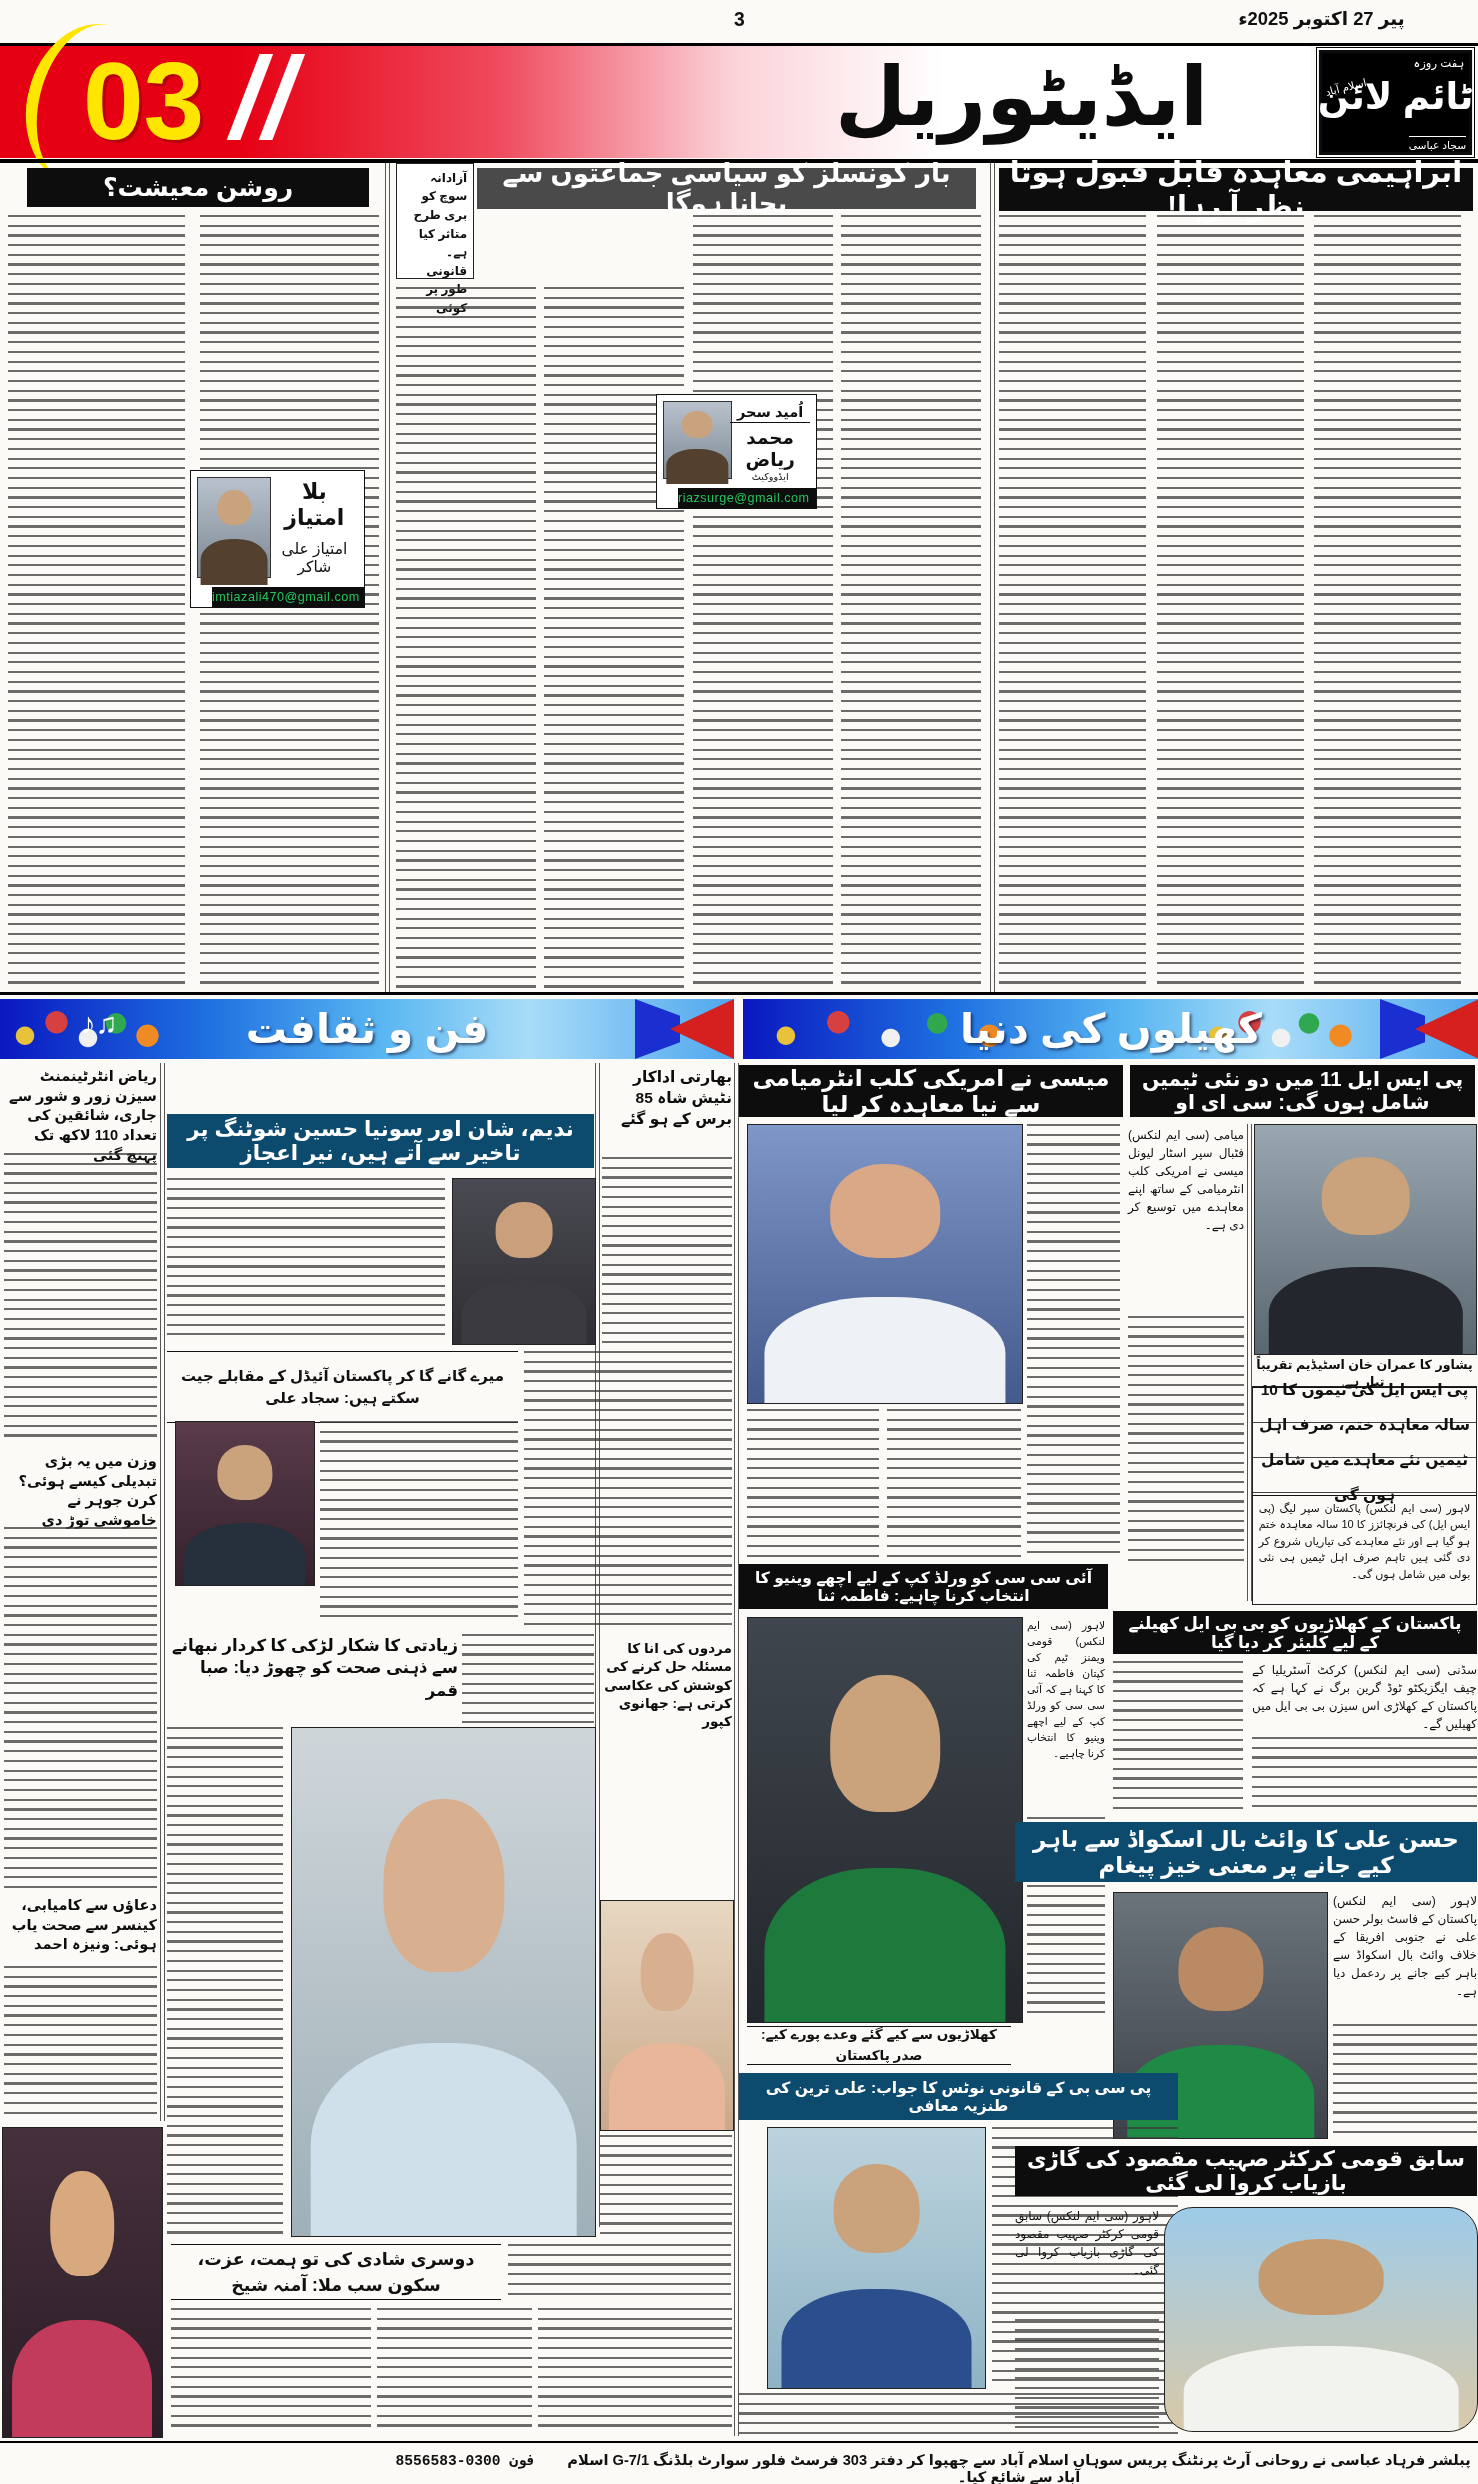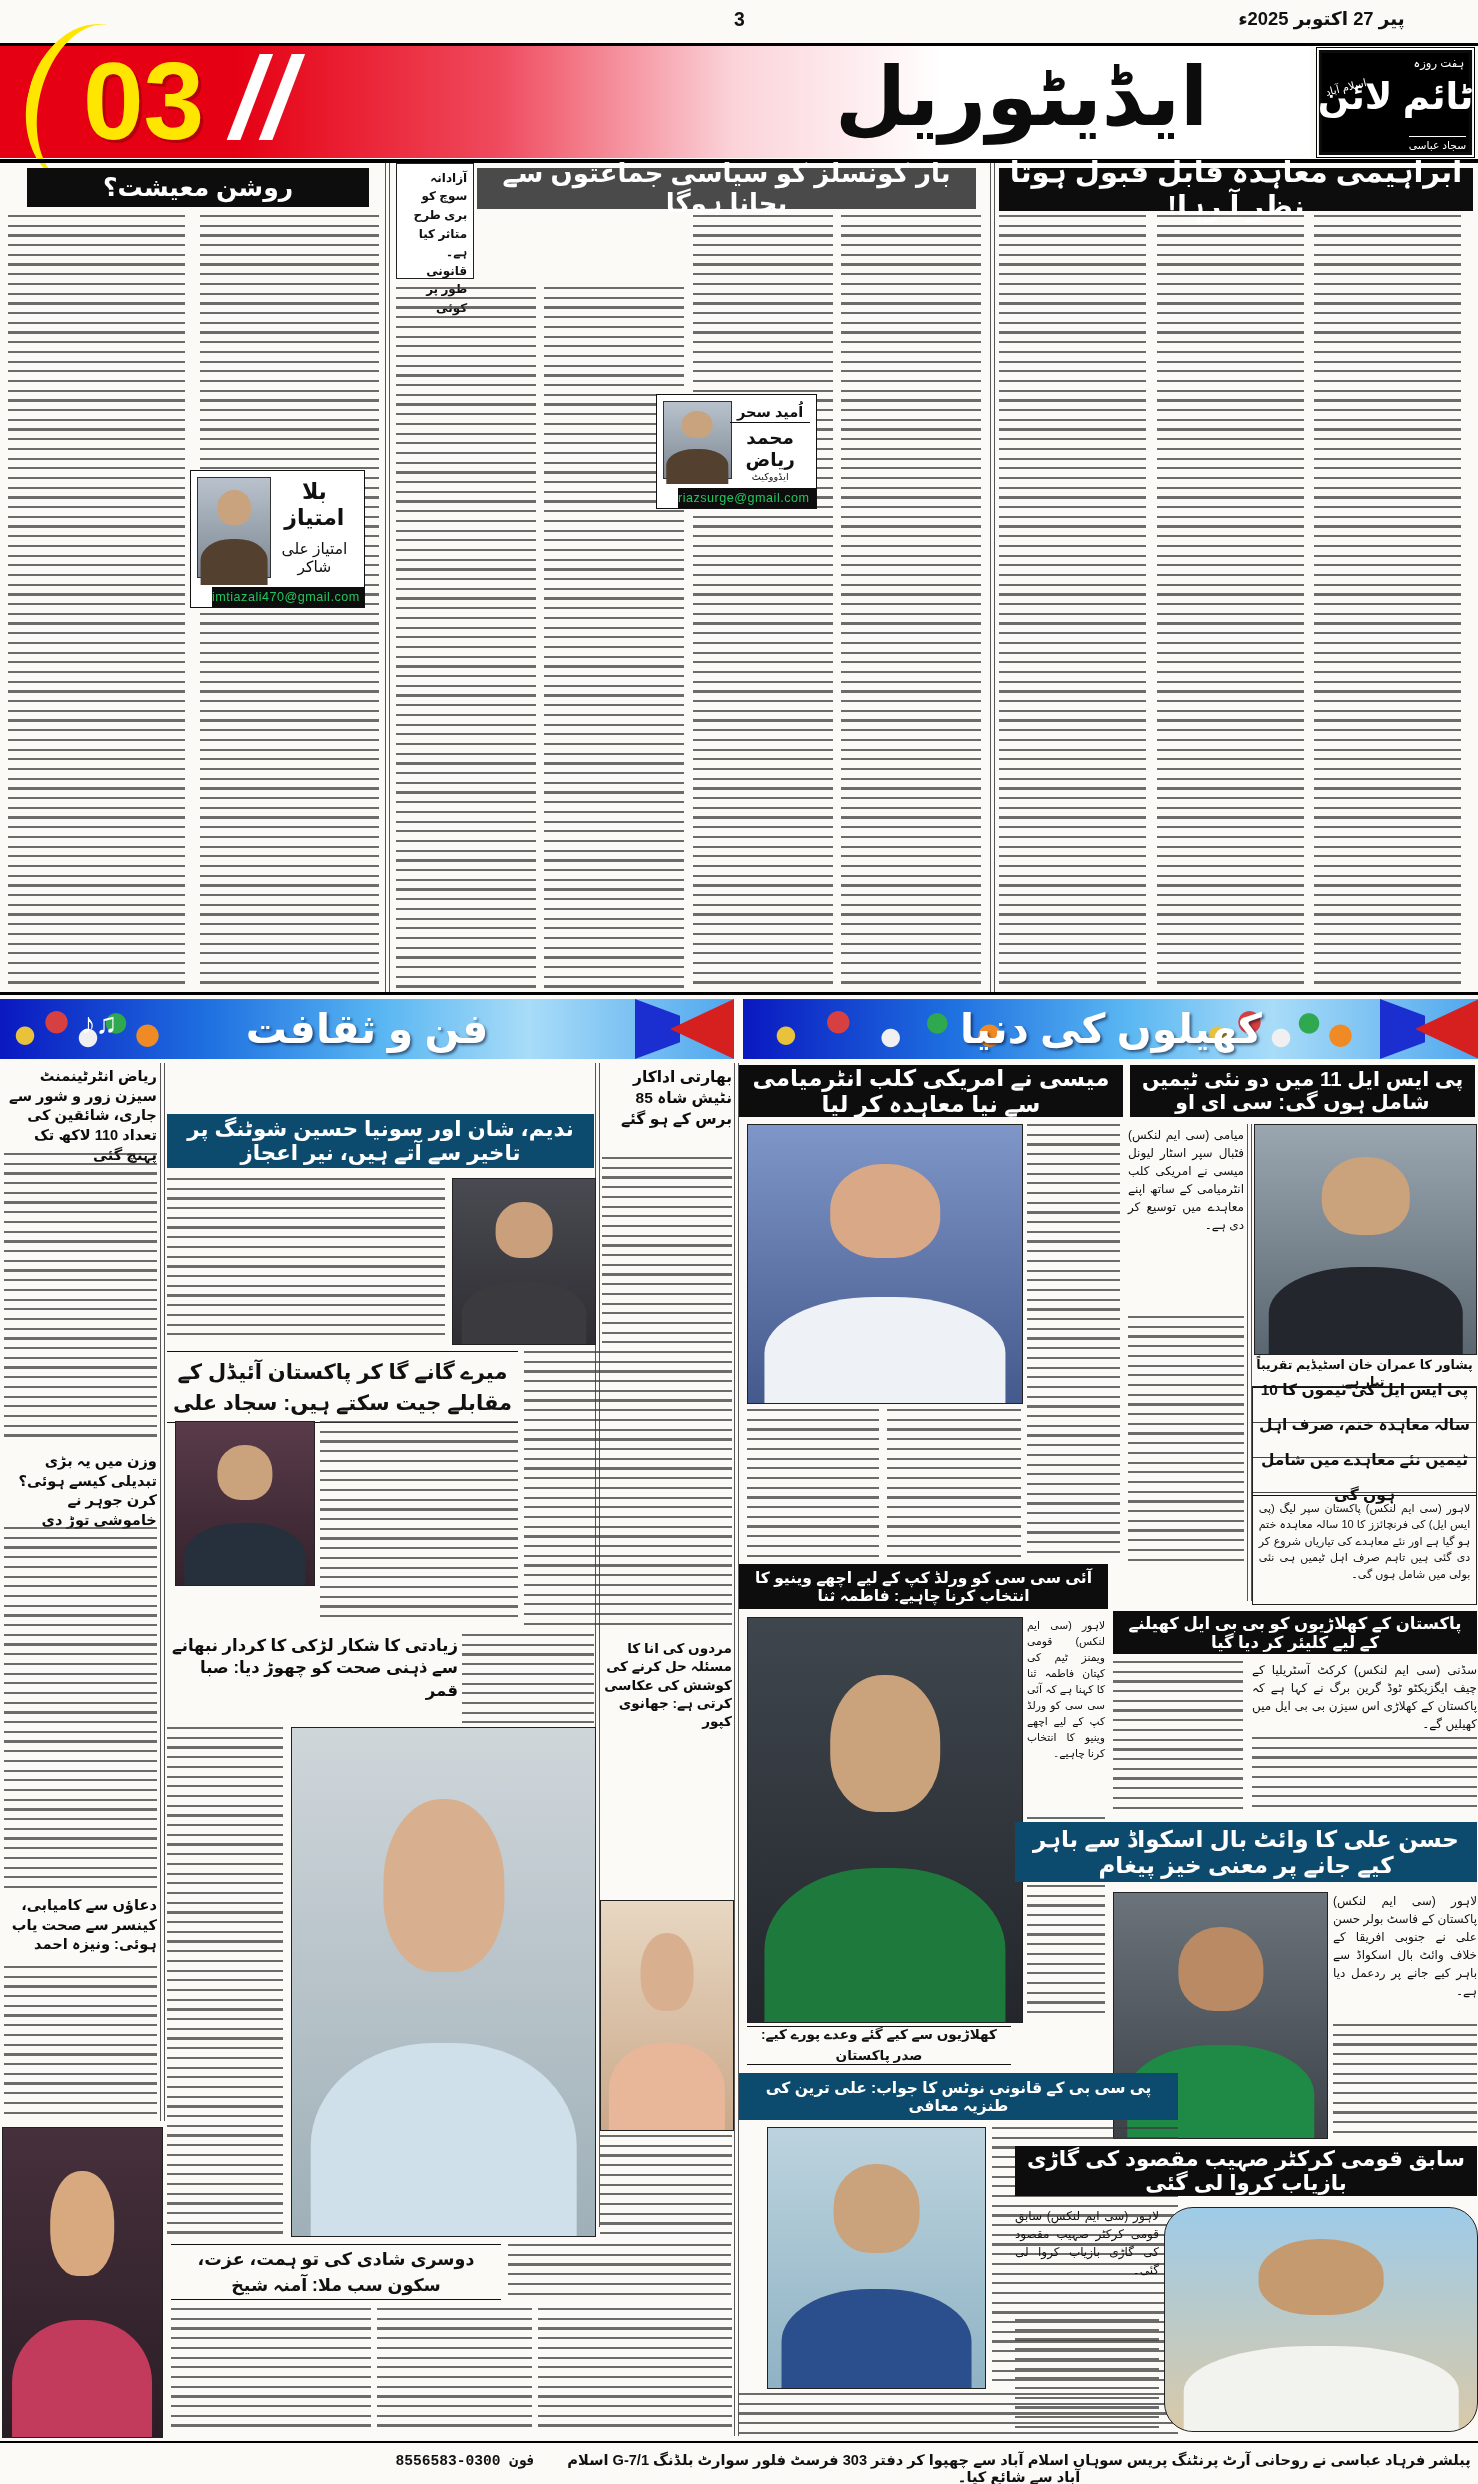--- a/index.html
+++ b/index.html
@@ -143,21 +143,21 @@
   <div class="bhead" style="left:3.9px;top:1896px;width:153px;font-size:14.6px;">دعاؤں سے کامیابی، کینسر سے صحت یاب ہوئی: ونیزہ احمد</div>
   <div class="tx" style="left:3.9px;top:1966px;width:153px;height:151px;"></div>
   <div class="photo" style="left:1.9px;top:2127px;width:159px;height:309px;--bg1:#46303c;--bg2:#2b1d26;--shirt:#c23a5c;--skin:#d8a87e;"></div>
 
   <div class="bar red" style="left:167px;top:1114px;width:427px;height:54px;font-size:21.3px;">ندیم، شان اور سونیا حسین شوٹنگ پر تاخیر سے آتے ہیں، نیر اعجاز</div>
   <div class="tx" style="left:167px;top:1178px;width:278px;height:165px;"></div>
   <div class="photo" style="left:452px;top:1178px;width:142px;height:165px;--bg1:#4a4a52;--bg2:#2e2e33;--shirt:#3a3a3f;--skin:#c9a07b;"></div>
   <div class="bhead" style="left:600px;top:1067px;width:132px;font-size:15.5px;">بھارتی اداکار نٹیش شاہ 85 برس کے ہو گئے</div>
   <div class="tx" style="left:602px;top:1157px;width:130px;height:186px;"></div>
 
-  <div class="outhead" style="left:167px;top:1351px;width:351px;height:72px;font-size:21px;">میرے گانے گا کر پاکستان آئیڈل کے مقابلے جیت سکتے ہیں: سجاد علی</div>
+  <div class="outhead" style="left:167px;top:1351px;width:351px;height:72px;font-size:15px;">میرے گانے گا کر پاکستان آئیڈل کے مقابلے جیت سکتے ہیں: سجاد علی</div>
   <div class="photo" style="left:175px;top:1421px;width:138px;height:163px;--bg1:#5a3b4a;--bg2:#33222c;--shirt:#26303c;--skin:#caa27c;"></div>
   <div class="tx" style="left:320px;top:1421px;width:198px;height:204px;"></div>
   <div class="tx" style="left:524px;top:1351px;width:208px;height:274px;"></div>
 
   <div class="bhead" style="left:167px;top:1634px;width:291px;font-size:16.5px;">زیادتی کا شکار لڑکی کا کردار نبھانے سے ذہنی صحت کو چھوڑ دیا: صبا قمر</div>
   <div class="tx" style="left:462px;top:1634px;width:132px;height:89px;"></div>
   <div class="photo" style="left:291px;top:1727px;width:303px;height:508px;--bg1:#cfd6da;--bg2:#9fb0b8;--shirt:#cfe0ea;--skin:#d9b08f;"></div>
   <div class="tx" style="left:167px;top:1727px;width:116px;height:508px;"></div>
 
   <div class="bhead" style="left:600px;top:1640px;width:132px;font-size:13.6px;">مردوں کی انا کا مسئلہ حل کرنے کی کوشش کی عکاسی کرتی ہے: جھانوی کپور</div>

